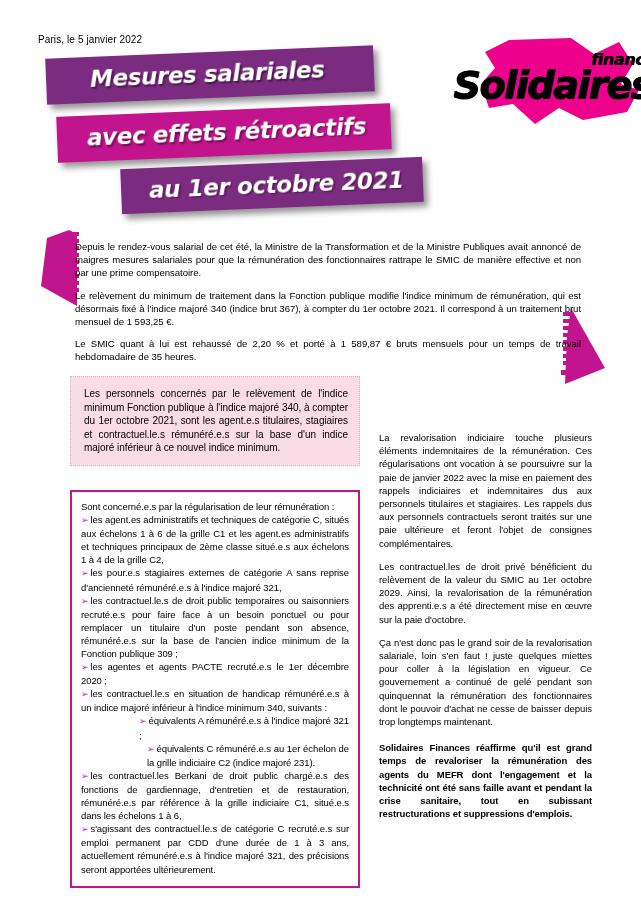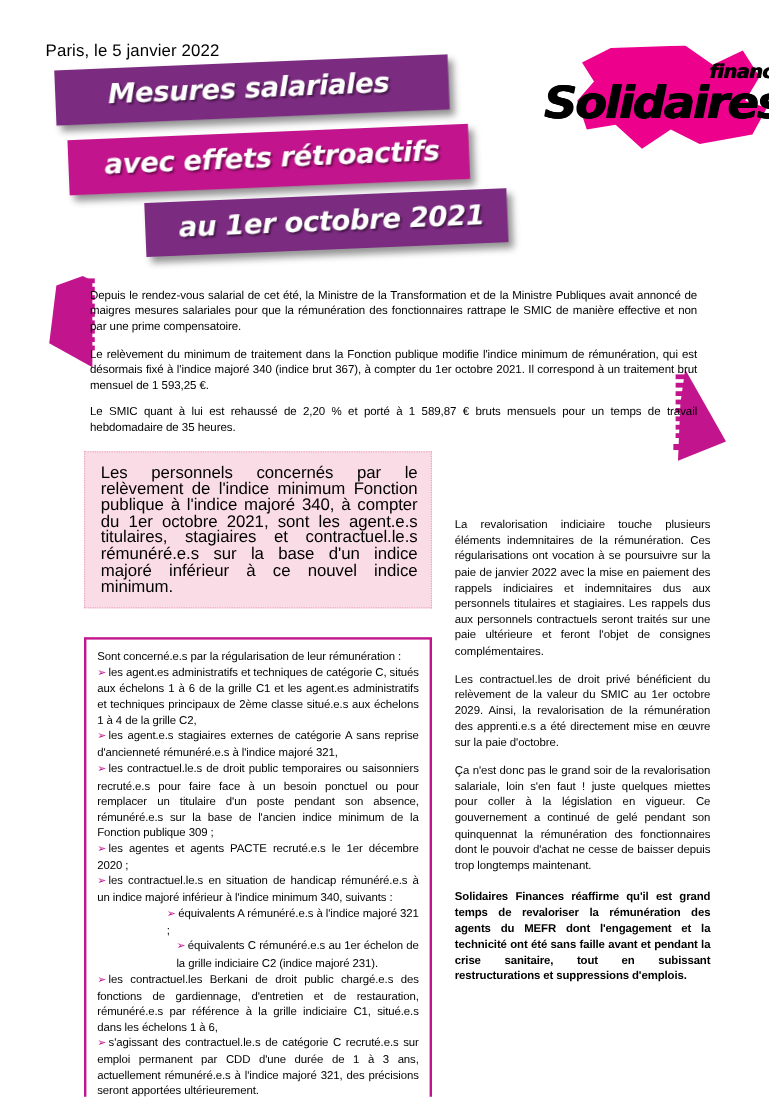--- a/index.html
+++ b/index.html
@@ -14,21 +14,21 @@
     color: #000000;
     overflow: hidden;
     position: relative;
   }
 
   
   .date-line {
     position: absolute;
     left: 38px;
     top: 34px;
-    font-size: 14px;
+    font-size: 10px;
     letter-spacing: 0.1px;
     color: #000;
   }
 
   
   .logo-wrap {
     position: absolute;
     left: 403px;
     top: 38px;
     width: 236px;
@@ -161,21 +161,21 @@
 
   .pink-box {
     background: #FADCE7;
     border: 1.5px dotted #E8A7C4;
     box-sizing: border-box;
     padding: 10px 11px 10px 13px;
     margin-bottom: 24px;
   }
   .pink-box p {
     margin: 0;
-    font-size: 14px;
+    font-size: 10px;
     line-height: 13.6px;
     text-align: justify;
     letter-spacing: -0.05px;
   }
 
   .outline-box {
     border: 2px solid #C2148C;
     box-sizing: border-box;
     padding: 8px 9px 10px 9px;
     background: #ffffff;
@@ -270,21 +270,21 @@
 
   <div class="pink-box">
     <p>Les personnels concernés par le relèvement de l'indice minimum Fonction publique à l'indice majoré 340, à compter du 1er octobre 2021, sont les agent.e.s titulaires, stagiaires et contractuel.le.s rémunéré.e.s sur la base d'un indice majoré inférieur à ce nouvel indice minimum.</p>
   </div>
 
   <div class="outline-box">
     <p class="lead">Sont concerné.e.s par la régularisation de leur rémunération :</p>
 
     <p><span class="bullet-arrow">➢</span><span>les agent.es administratifs et techniques de catégorie C, situés aux échelons 1 à 6 de la grille C1 et les agent.es administratifs et techniques principaux de 2ème classe situé.e.s aux échelons 1 à 4 de la grille C2,</span></p>
 
-    <p><span class="bullet-arrow">➢</span><span>les agent.e.s stagiaires externes  de catégorie A sans reprise d'ancienneté rémunéré.e.s à l'indice majoré 321,</span></p>
+    <p><span class="bullet-arrow">➢</span><span>les pour.e.s stagiaires externes  de catégorie A sans reprise d'ancienneté rémunéré.e.s à l'indice majoré 321,</span></p>
 
     <p><span class="bullet-arrow">➢</span><span>les contractuel.le.s de droit public temporaires ou saisonniers recruté.e.s pour faire face à un besoin ponctuel ou pour remplacer un titulaire d'un poste pendant son absence, rémunéré.e.s sur la base de l'ancien indice minimum de la Fonction publique 309 ;</span></p>
 
     <p><span class="bullet-arrow">➢</span><span>les agentes et agents PACTE recruté.e.s le 1er décembre 2020 ;</span></p>
 
     <p><span class="bullet-arrow">➢</span><span>les contractuel.le.s en situation de handicap rémunéré.e.s à un indice majoré inférieur à l'indice minimum 340, suivants :</span></p>
 
     <p class="indent-1"><span class="bullet-arrow">➢</span><span>équivalents A rémunéré.e.s à l'indice majoré 321 ;</span></p>
 
     <p class="indent-2"><span class="bullet-arrow">➢</span><span>équivalents C rémunéré.e.s au 1er échelon de la grille indiciaire C2 (indice majoré 231).</span></p>

